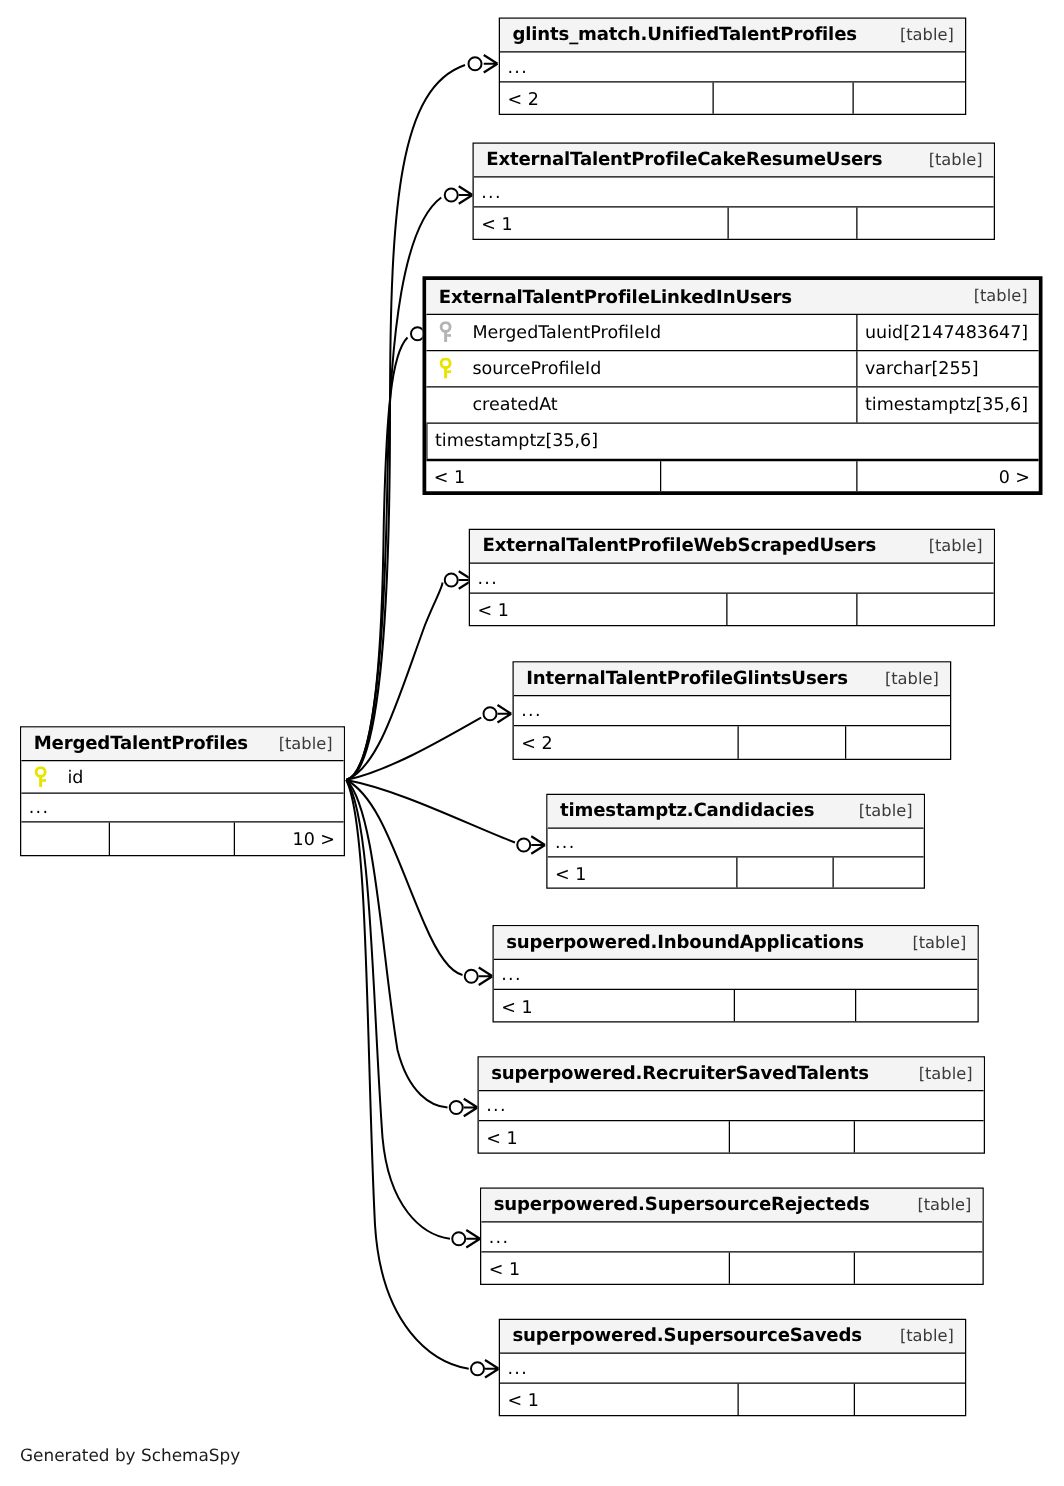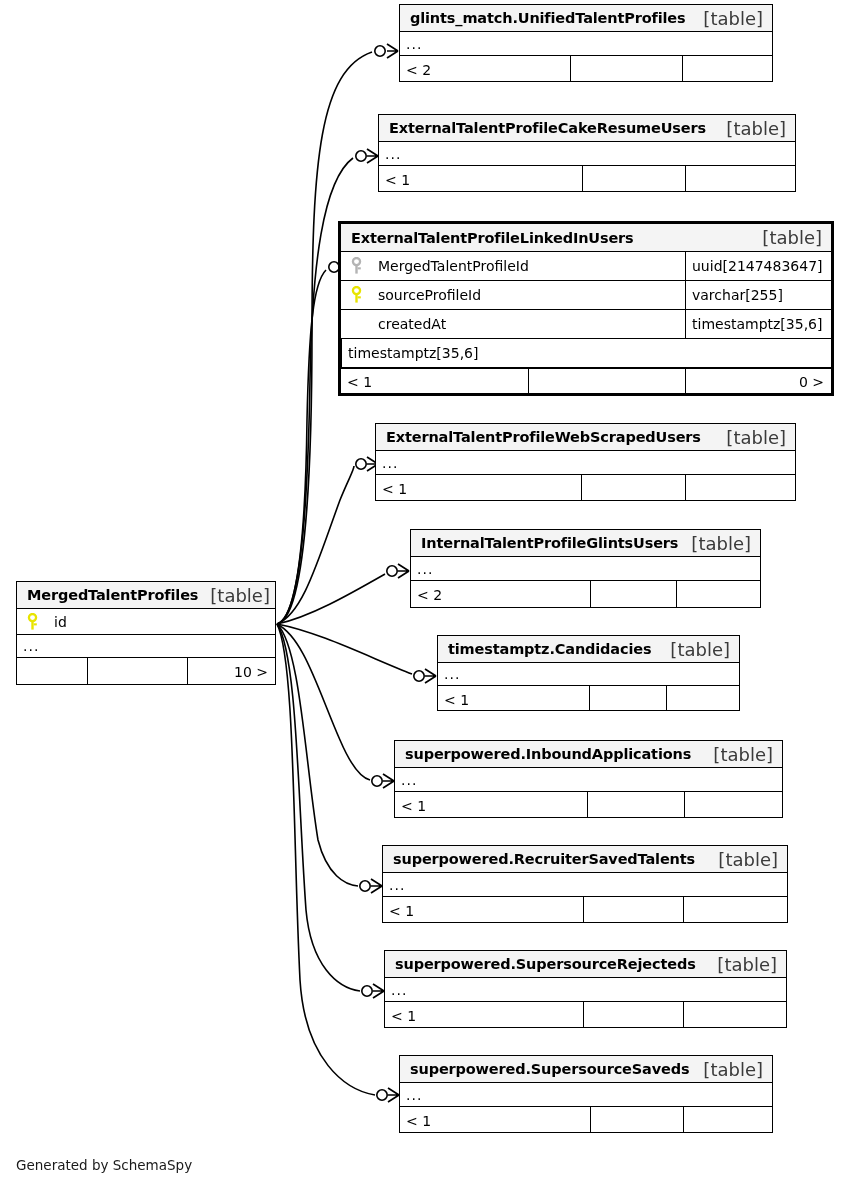--- a/index.html
+++ b/index.html
@@ -70,21 +70,21 @@
     border-bottom: 1.6px solid #000000;
     white-space: nowrap;
   }
   .tbl-title .tname {
     font-weight: bold;
     font-size: 14.5px;
     color: #000000;
     letter-spacing: -0.15px;
   }
   .tbl-title .ttag {
-    font-size: 18px;
+    font-size: 13px;
     color: #3a3a3a;
     font-weight: normal;
     padding-left: 12px;
   }
 
   
   .tbl-row {
     display: flex;
     box-sizing: border-box;
     height: 29px;
@@ -226,21 +226,21 @@
       <path class="edge-foot" d="M384,991 L373,984 M384,991 L373,998 M384,991 L373,991"></path>
     </g>
 
     <g>
       <path class="edge-path" d="M277,624 C295,660 293,840 300,980 C305,1060 345,1090 375,1095"></path>
       <circle class="edge-circle" cx="382" cy="1095" r="5.2"></circle>
       <path class="edge-foot" d="M399,1095 L388,1088 M399,1095 L388,1102 M399,1095 L388,1095"></path>
     </g>
   </svg>
 
-  <div class="tbl" style="left:399px; top:4px; width:374px; height:78px;">
+  <div class="tbl" style="left:399px; top:14px; width:374px; height:78px;">
     <div class="tbl-title">
       <span class="tname">glints_match.UnifiedTalentProfiles</span>
       <span class="ttag">[table]</span>
     </div>
     <div class="tbl-row" style="height:24px;">
       <span class="ellipsis-row">...</span>
     </div>
     <div class="tbl-foot" style="border-top:none;">
       <div class="foot-cell foot-left">&lt; 2</div>
       <div class="foot-cell foot-mid" style="width:112px;"></div>

